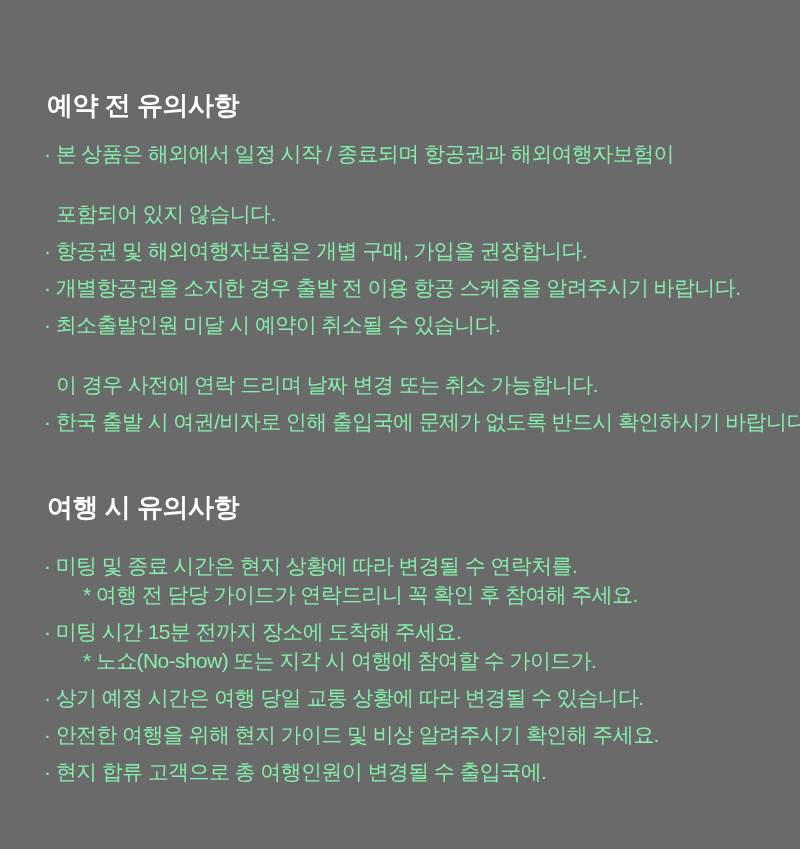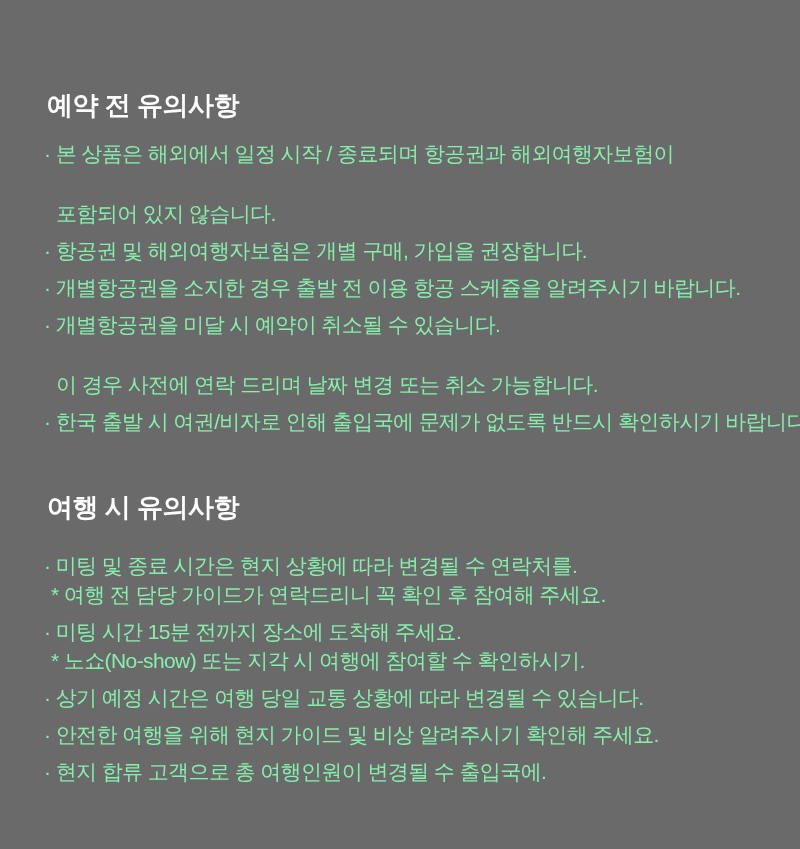--- a/index.html
+++ b/index.html
@@ -35,58 +35,58 @@
     font-size: 21px;
     font-weight: 400;
     line-height: 29px;
     letter-spacing: -0.6px;
     margin-bottom: 8px;
     color: #86efac;
   }
   .item:last-child { margin-bottom: 0; }
   .line { white-space: nowrap; }
   .line.indent { padding-left: 12px; margin-top: 31px; }
-  .line.star { padding-left: 7px; }
+  .line.star { padding-left: 7px; margin-left: 32px; }
 </style>
 </head>
 <body>
 
 <div class="page">
   <div class="content">
 
     <section class="section">
       <h2 class="section-title">예약 전 유의사항</h2>
       <div class="item">
         <div class="line">· 본 상품은 해외에서 일정 시작 / 종료되며 항공권과 해외여행자보험이</div>
         <div class="line indent">포함되어 있지 않습니다.</div>
       </div>
       <div class="item">
         <div class="line">· 항공권 및 해외여행자보험은 개별 구매, 가입을 권장합니다.</div>
       </div>
       <div class="item">
         <div class="line">· 개별항공권을 소지한 경우 출발 전 이용 항공 스케쥴을 알려주시기 바랍니다.</div>
       </div>
       <div class="item">
-        <div class="line">· 개별항공권을 미달 시 예약이 취소될 수 있습니다.</div>
+        <div class="line">· 최소출발인원 미달 시 예약이 취소될 수 있습니다.</div>
         <div class="line indent">이 경우 사전에 연락 드리며 날짜 변경 또는 취소 가능합니다.</div>
       </div>
       <div class="item">
         <div class="line">· 한국 출발 시 여권/비자로 인해 출입국에 문제가 없도록 반드시 확인하시기 바랍니다.</div>
       </div>
     </section>
 
     <section class="section section--travel">
       <h2 class="section-title">여행 시 유의사항</h2>
       <div class="item">
         <div class="line">· 미팅 및 종료 시간은 현지 상황에 따라 변경될 수 연락처를.</div>
         <div class="line star">* 여행 전 담당 가이드가 연락드리니 꼭 확인 후 참여해 주세요.</div>
       </div>
       <div class="item">
         <div class="line">· 미팅 시간 15분 전까지 장소에 도착해 주세요.</div>
-        <div class="line star">* 노쇼(No-show) 또는 지각 시 여행에 참여할 수 확인하시기.</div>
+        <div class="line star">* 노쇼(No-show) 또는 지각 시 여행에 참여할 수 가이드가.</div>
       </div>
       <div class="item">
         <div class="line">· 상기 예정 시간은 여행 당일 교통 상황에 따라 변경될 수 있습니다.</div>
       </div>
       <div class="item">
         <div class="line">· 안전한 여행을 위해 현지 가이드 및 비상 알려주시기 확인해 주세요.</div>
       </div>
       <div class="item">
         <div class="line">· 현지 합류 고객으로 총 여행인원이 변경될 수 출입국에.</div>
       </div>

